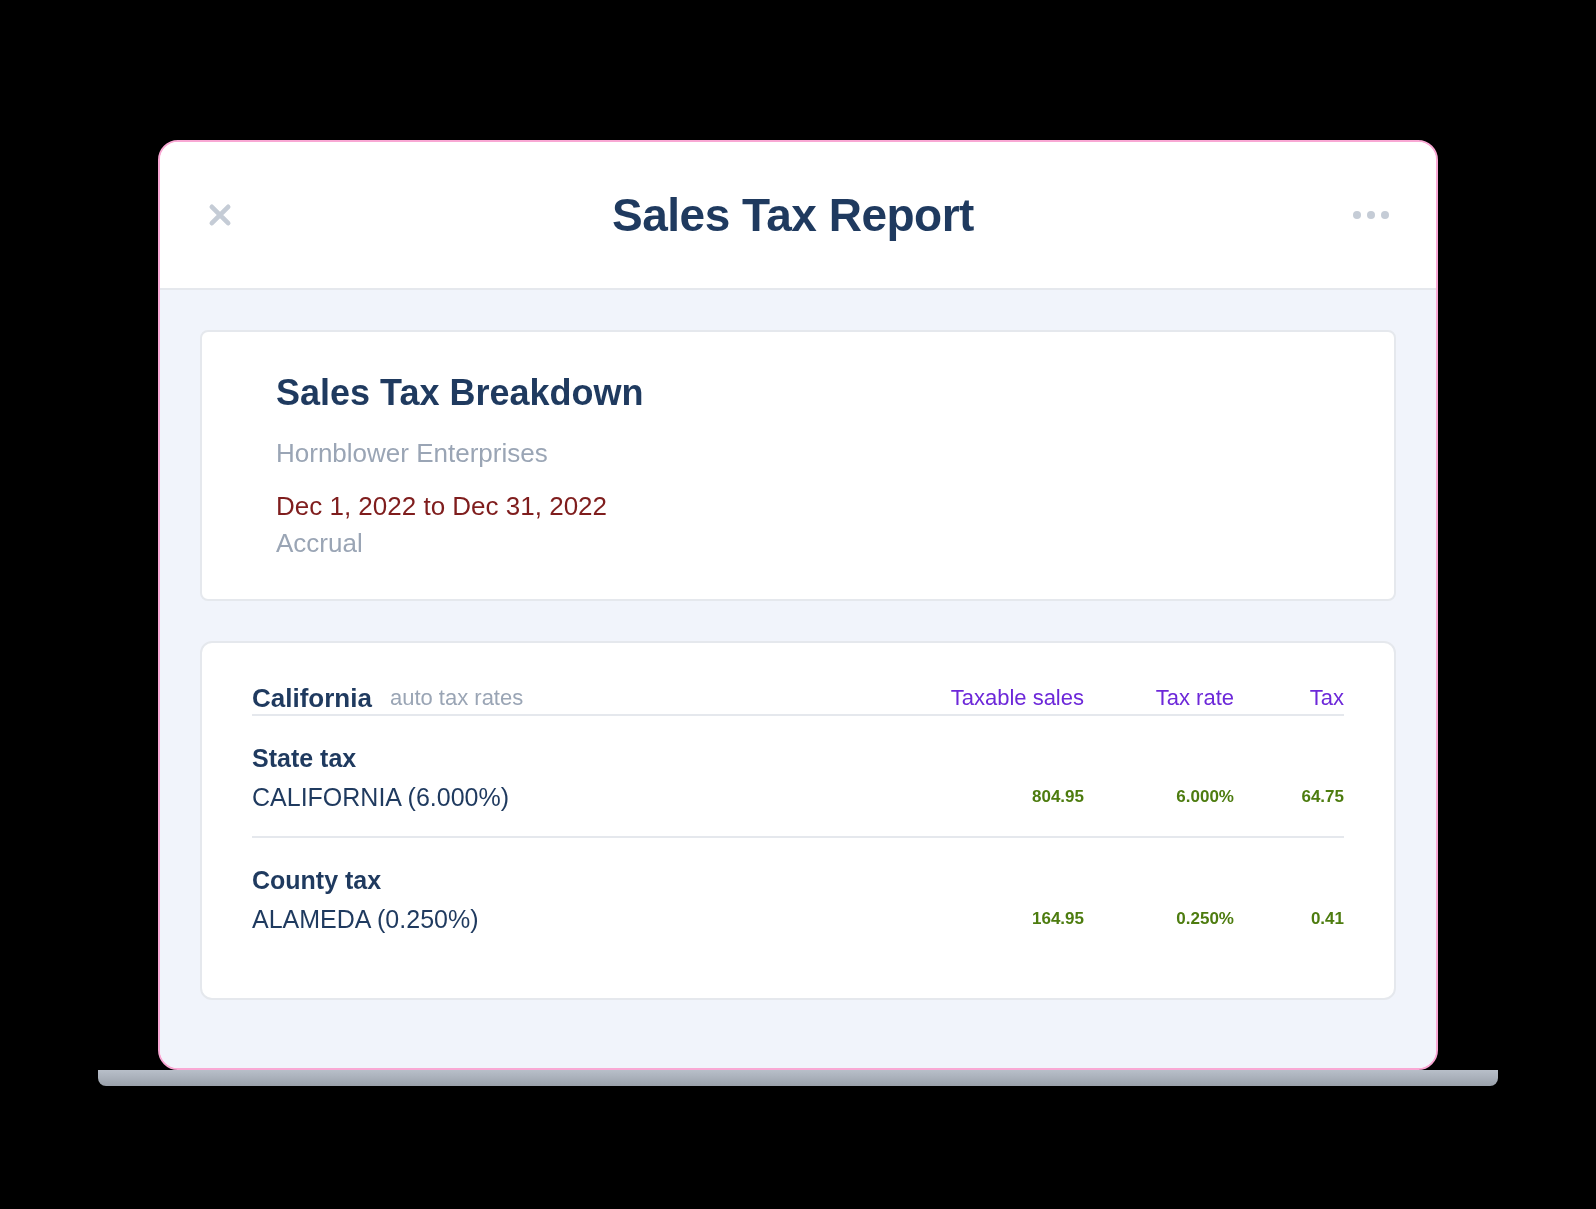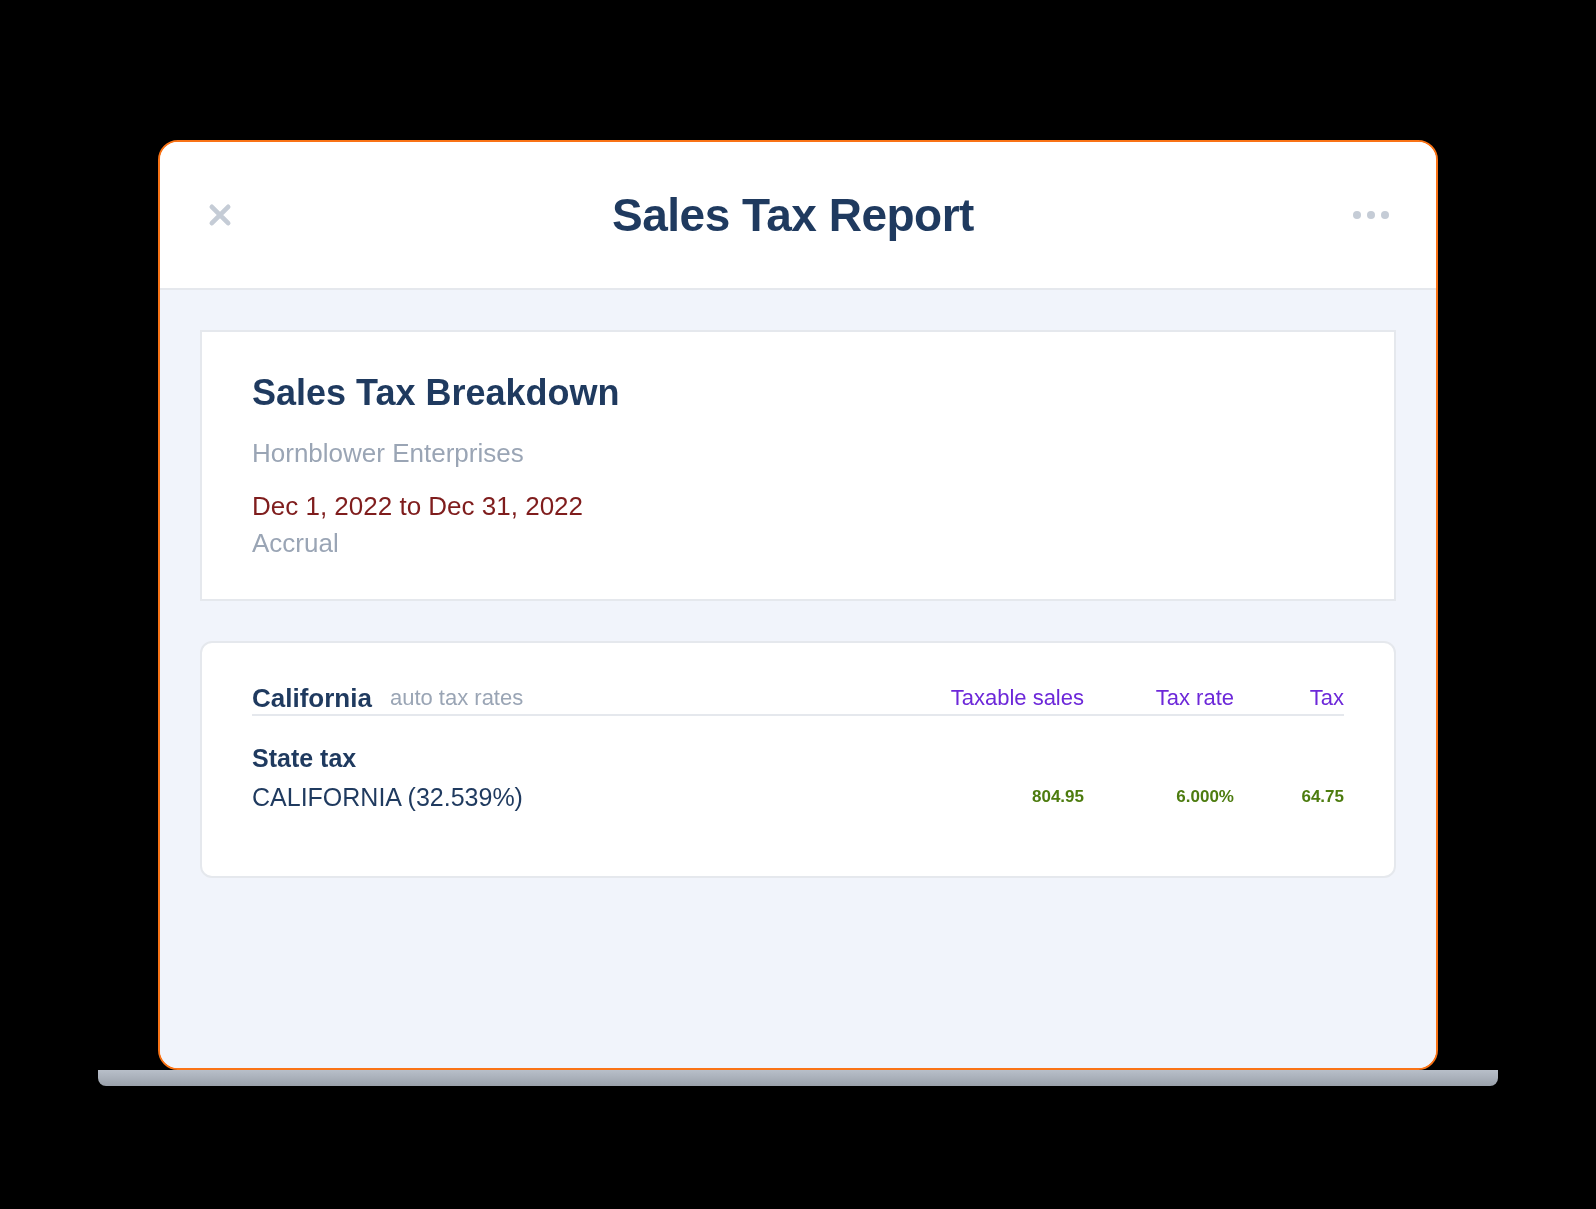--- a/index.html
+++ b/index.html
@@ -13,21 +13,21 @@
       width: 1596px;
       height: 1209px;
       display: flex;
       align-items: center;
       justify-content: center;
     }
     .window {
       width: 1280px;
       height: 930px;
       background: #fff;
-      border: 2px solid #f97316;
+      border: 2px solid #f9a8d4;
       border-radius: 20px;
       overflow: hidden;
       box-shadow: 0 8px 16px rgba(0,0,0,0.15);
       position: relative;
     }
     .header {
       height: 148px;
       background: #fff;
       border-bottom: 2px solid #e5e8ed;
       display: flex;
@@ -71,22 +71,22 @@
     }
     .body {
       background: #f1f4fb;
       height: calc(100% - 148px);
       padding: 40px 40px 0 40px;
       overflow: hidden;
     }
     .card {
       background: #fff;
       border: 2px solid #e5e8ed;
-      border-radius: 0;
-      padding: 40px 50px;
+      border-radius: 8px;
+      padding: 40px 74px;
       margin-bottom: 40px;
     }
     .card-title {
       font-size: 36px;
       font-weight: 800;
       color: #1f3a5f;
       margin-bottom: 24px;
     }
     .company-name {
       font-size: 26px;
@@ -218,24 +218,33 @@
           <div class="state-name">California</div>
           <div class="auto-rates">auto tax rates</div>
           <div class="col-header col-taxable">Taxable sales</div>
           <div class="col-header col-rate">Tax rate</div>
           <div class="col-header col-tax">Tax</div>
         </div>
 
         <div class="section">
           <div class="section-title">State tax</div>
           <div class="row">
-            <div class="row-label">CALIFORNIA (32.539%)</div>
+            <div class="row-label">CALIFORNIA (6.000%)</div>
             <div class="row-val col-taxable">804.95</div>
             <div class="row-val col-rate">6.000%</div>
             <div class="row-val col-tax">64.75</div>
           </div>
         </div>
 
+        <div class="section">
+          <div class="section-title">County tax</div>
+          <div class="row">
+            <div class="row-label">ALAMEDA (0.250%)</div>
+            <div class="row-val col-taxable">164.95</div>
+            <div class="row-val col-rate">0.250%</div>
+            <div class="row-val col-tax">0.41</div>
+          </div>
+        </div>
       </div>
     </div>
   </div>
   <div class="laptop-base"></div>
 </div>
 
 </body></html>

